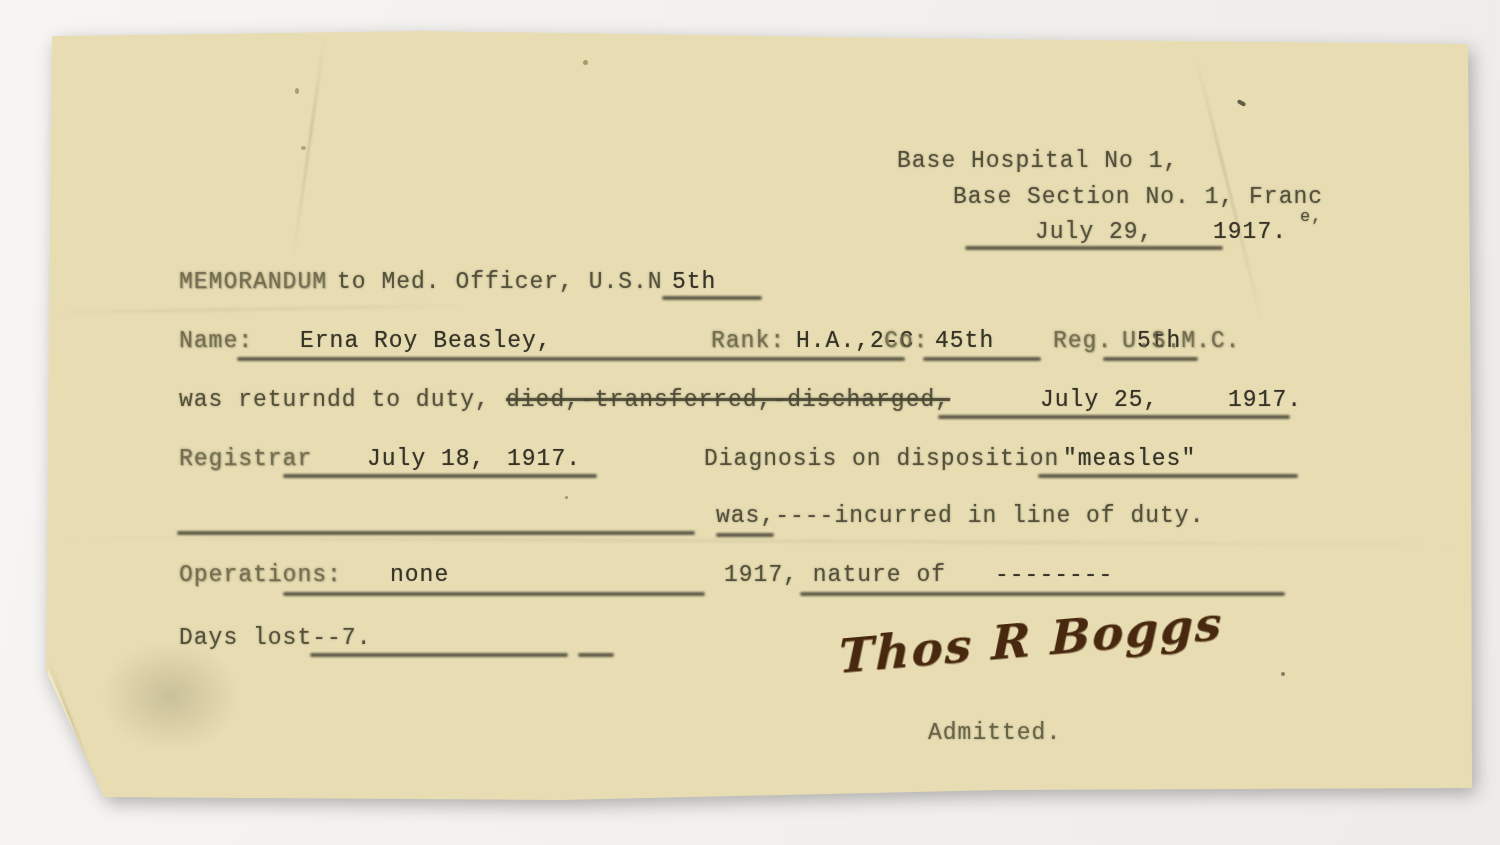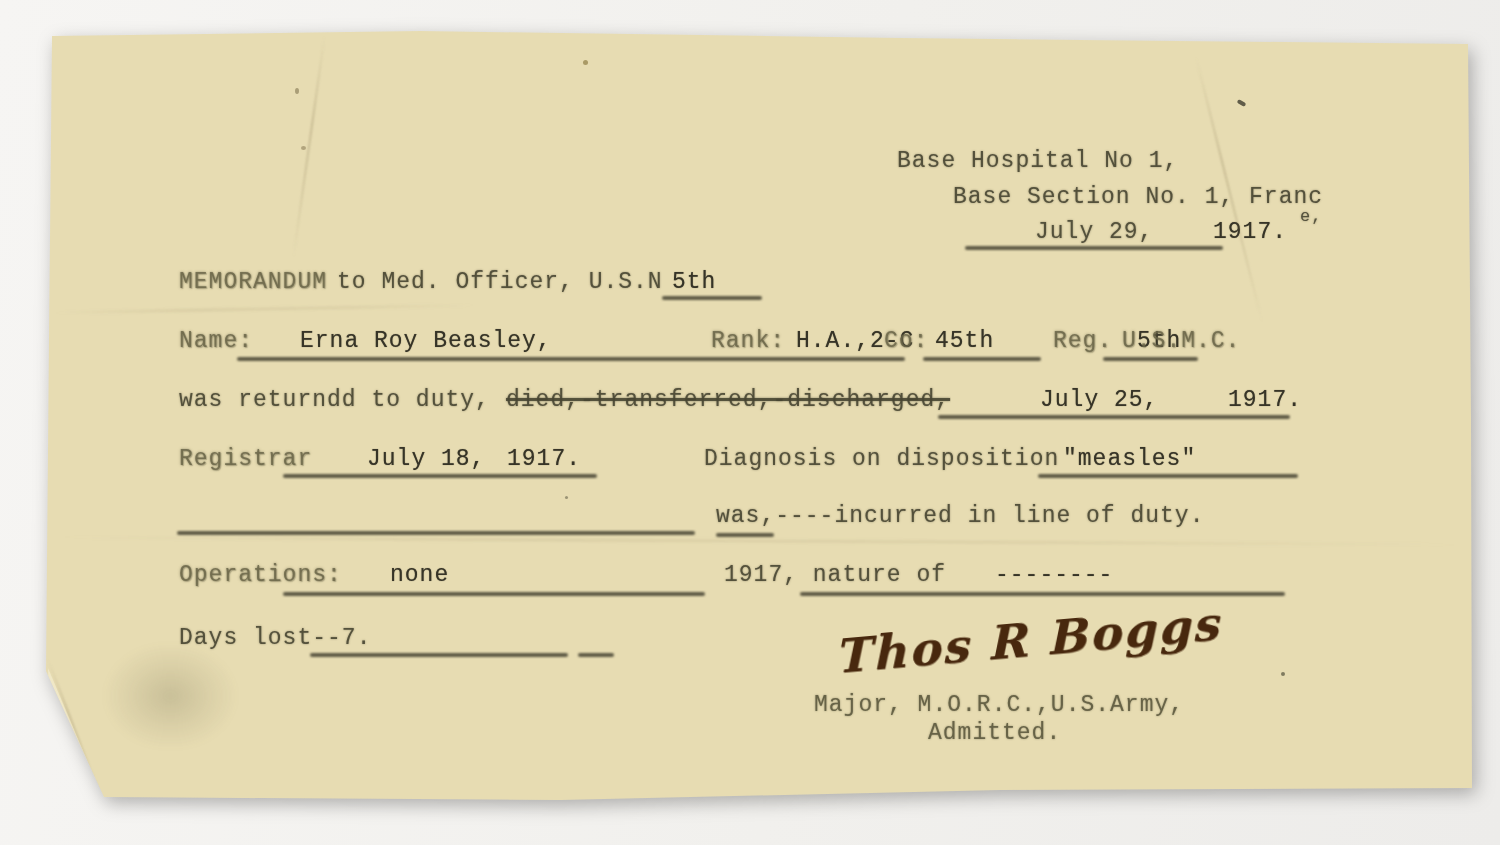--- a/index.html
+++ b/index.html
@@ -106,21 +106,20 @@
     <span class="t ink-mid" style="left:724px;top:564px;">1917, nature of</span>
     <span class="t ink-dark" style="left:995px;top:564px;">--------</span>
     <div class="ul" style="left:283px;top:592px;width:422px;"></div>
     <div class="ul" style="left:800px;top:592px;width:485px;"></div>
 
     <span class="t ink-mid" style="left:179px;top:627px;">Days lost--7.</span>
     <div class="ul" style="left:310px;top:653px;width:258px;"></div>
     <div class="ul" style="left:578px;top:653px;width:36px;"></div>
 
     <span class="signature">Thos R Boggs</span>
-    <span class="t ink-soft" style="left:814px;top:694px;">Major, M.O.R.C.,U.S.Army,</span>
     <span class="t ink-soft" style="left:928px;top:722px;">Admitted.</span>
 
     <div class="crease" style="left:308px;top:34px;height:225px;transform:rotate(8deg);"></div>
     <div class="crease" style="left:1228px;top:52px;height:275px;transform:rotate(-14deg);"></div>
     <div class="crease-h" style="left:60px;top:540px;width:1400px;transform:rotate(0.3deg);"></div>
     <div class="crease-h" style="left:55px;top:308px;width:420px;transform:rotate(-1deg);"></div>
     <div class="crease" style="left:47px;top:660px;height:145px;transform:rotate(-21deg);transform-origin:top left;"></div>
     <div class="fold-light"></div>
     <div class="stain"></div>
     <div class="speck" style="left:583px;top:60px;width:5px;height:5px;background:rgba(120,100,40,0.55);"></div>

